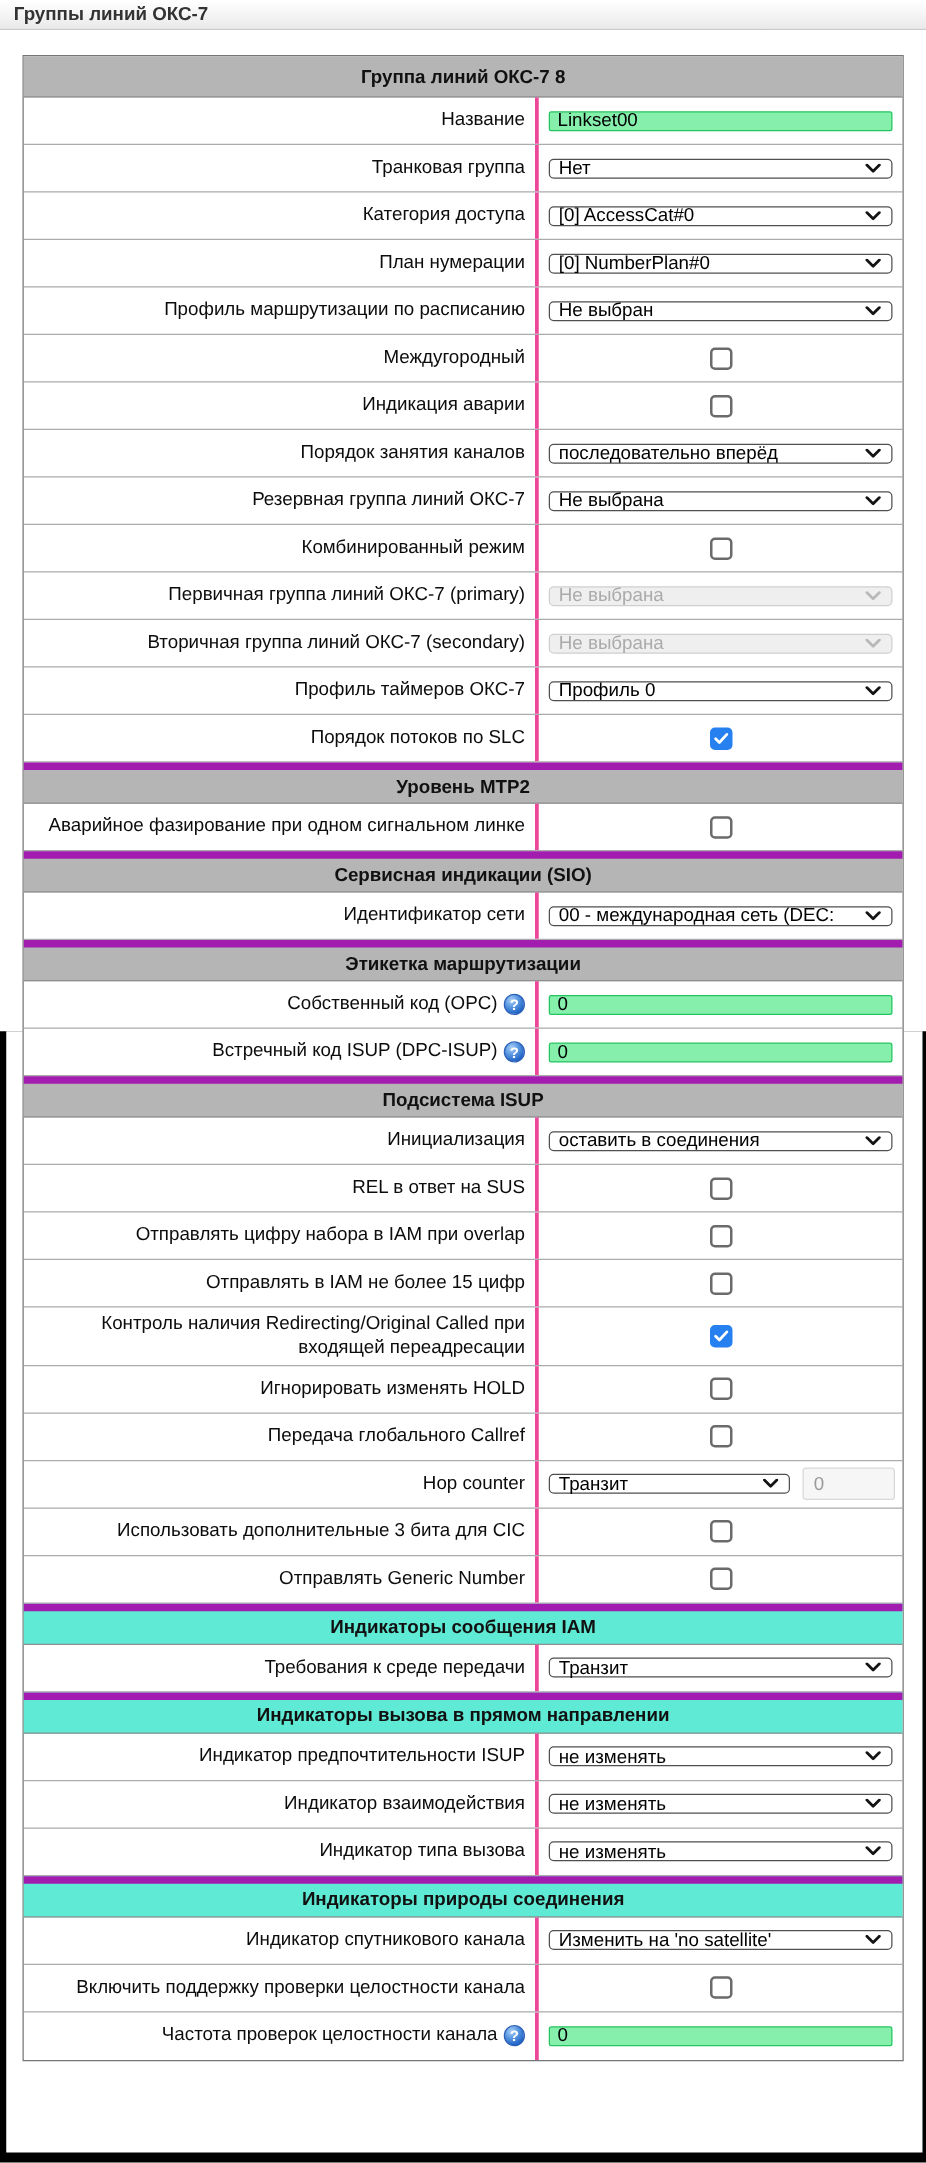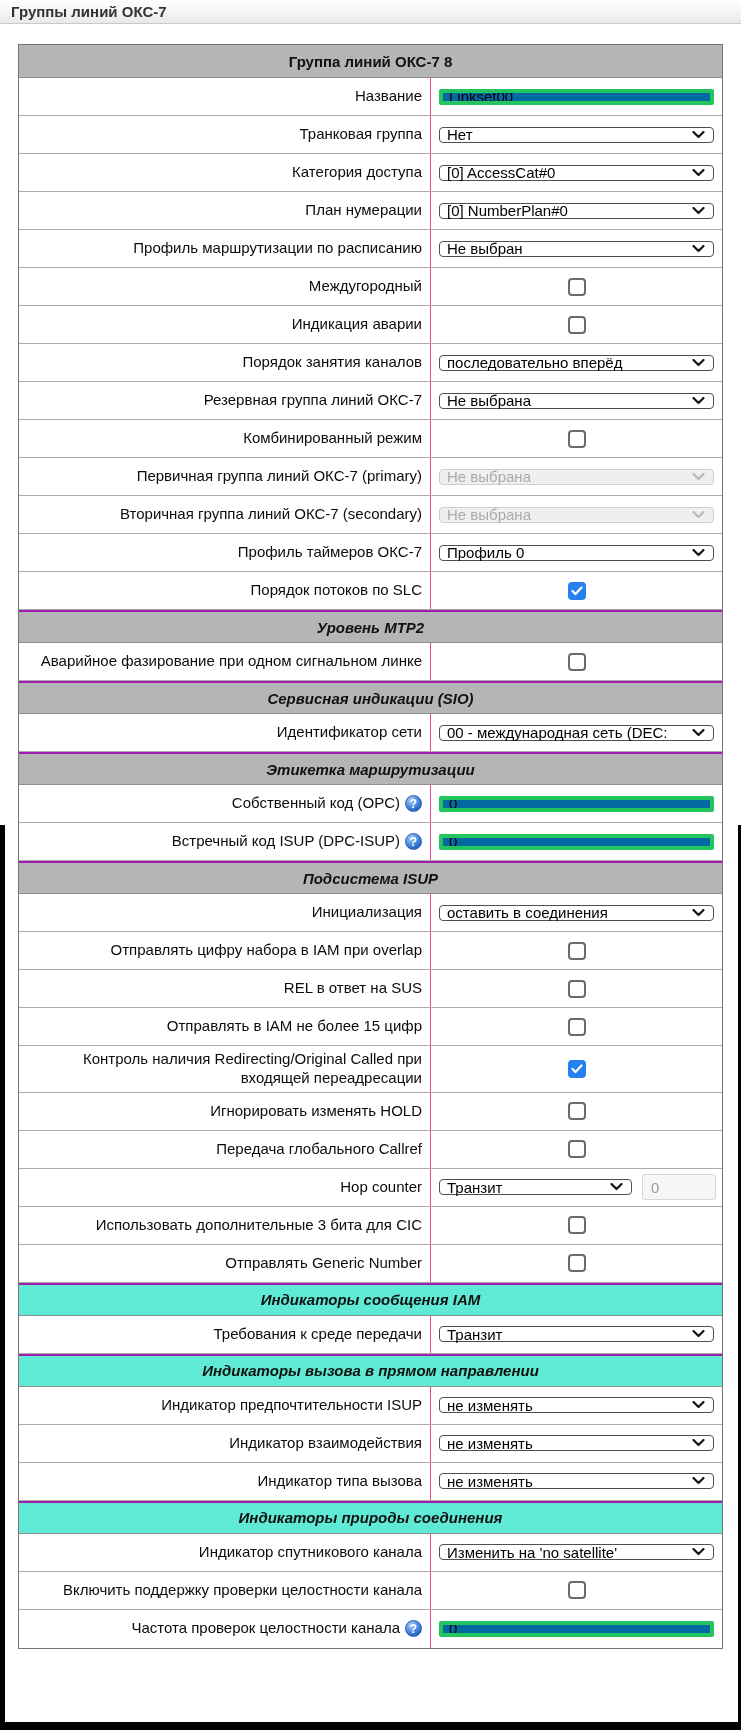--- a/index.html
+++ b/index.html
@@ -20,40 +20,40 @@
 
   .form-table {
     margin:20px 0 0 18px; width:705px; background:#fff;
     border:1px solid #767676;
   }
   .section-header {
     min-height:33px; display:flex; align-items:center; justify-content:center;
     font-size:15px; font-weight:bold; color:#111;
     border-bottom:1px solid #8f8f8f;
   }
-  .section-header:not(:first-child){ border-top:2px solid #a21caf;font-style:italic; }
+  .section-header:not(:first-child){ border-top:6px solid #a21caf; }
   .section-header.tone-dark  { background:#b5b5b5; }
   .section-header.tone-light { background:#5eead4; }
 
   .form-row { display:flex; min-height:38px; border-bottom:1px solid #ababab; }
   .form-row:last-child { border-bottom:none; }
 
   .label-cell {
-    width:412px; flex:none; border-right:1px solid #ec4899;
+    width:412px; flex:none; border-right:3px solid #ec4899;
     display:flex; align-items:center; justify-content:flex-end;
     padding:4px 8px 4px 6px; gap:5px;
   }
   .label-text { font-size:15px; color:#0c0c0c; text-align:right; line-height:1.25; }
 
   .control-cell { flex:1; display:flex; align-items:center; padding:4px 8px; }
   .control-cell.center { justify-content:center; }
 
   .text-input {
-    width:100%; height:16px; border:4px solid #22c55e; border-radius:2px;
-    font-family:inherit; font-size:15px; color:#000; padding:0 6px; background:#0369a1;
+    width:100%; height:16px; border:1px solid #22c55e; border-radius:2px;
+    font-family:inherit; font-size:15px; color:#000; padding:0 6px; background:#86efac;
   }
   .text-input.small {
     width:74px; flex:none; height:26px; background:#f6f6f6;
     border:1px solid #d8d8d8; border-radius:3px; color:#9b9b9b; padding:0 8px;
   }
 
   .select {
     width:100%; height:16px; border:1px solid #4f4f4f; border-radius:4px;
     background:#fff; display:flex; align-items:center; padding:0 8px 0 7px; cursor:default;
   }
@@ -333,29 +333,29 @@
             <span class="chevron">
               <svg width="13" height="8" viewBox="0 0 13 8">
                 <path d="M1.5 1 L6.5 6 L11.5 1" stroke="currentColor" stroke-width="2.2" fill="none" stroke-linecap="round" stroke-linejoin="round"></path>
               </svg>
             </span>
           </div>
         </div>
       </div>
       <div class="form-row">
         <div class="label-cell">
+          <span class="label-text">REL в ответ на SUS</span>
+        </div>
+        <div class="control-cell center">
+          <span class="checkbox"></span>
+        </div>
+      </div>
+      <div class="form-row">
+        <div class="label-cell">
           <span class="label-text">Отправлять цифру набора в IAM при overlap</span>
-        </div>
-        <div class="control-cell center">
-          <span class="checkbox"></span>
-        </div>
-      </div>
-      <div class="form-row">
-        <div class="label-cell">
-          <span class="label-text">REL в ответ на SUS</span>
         </div>
         <div class="control-cell center">
           <span class="checkbox"></span>
         </div>
       </div>
       <div class="form-row">
         <div class="label-cell">
           <span class="label-text">Отправлять в IAM не более 15 цифр</span>
         </div>
         <div class="control-cell center">

